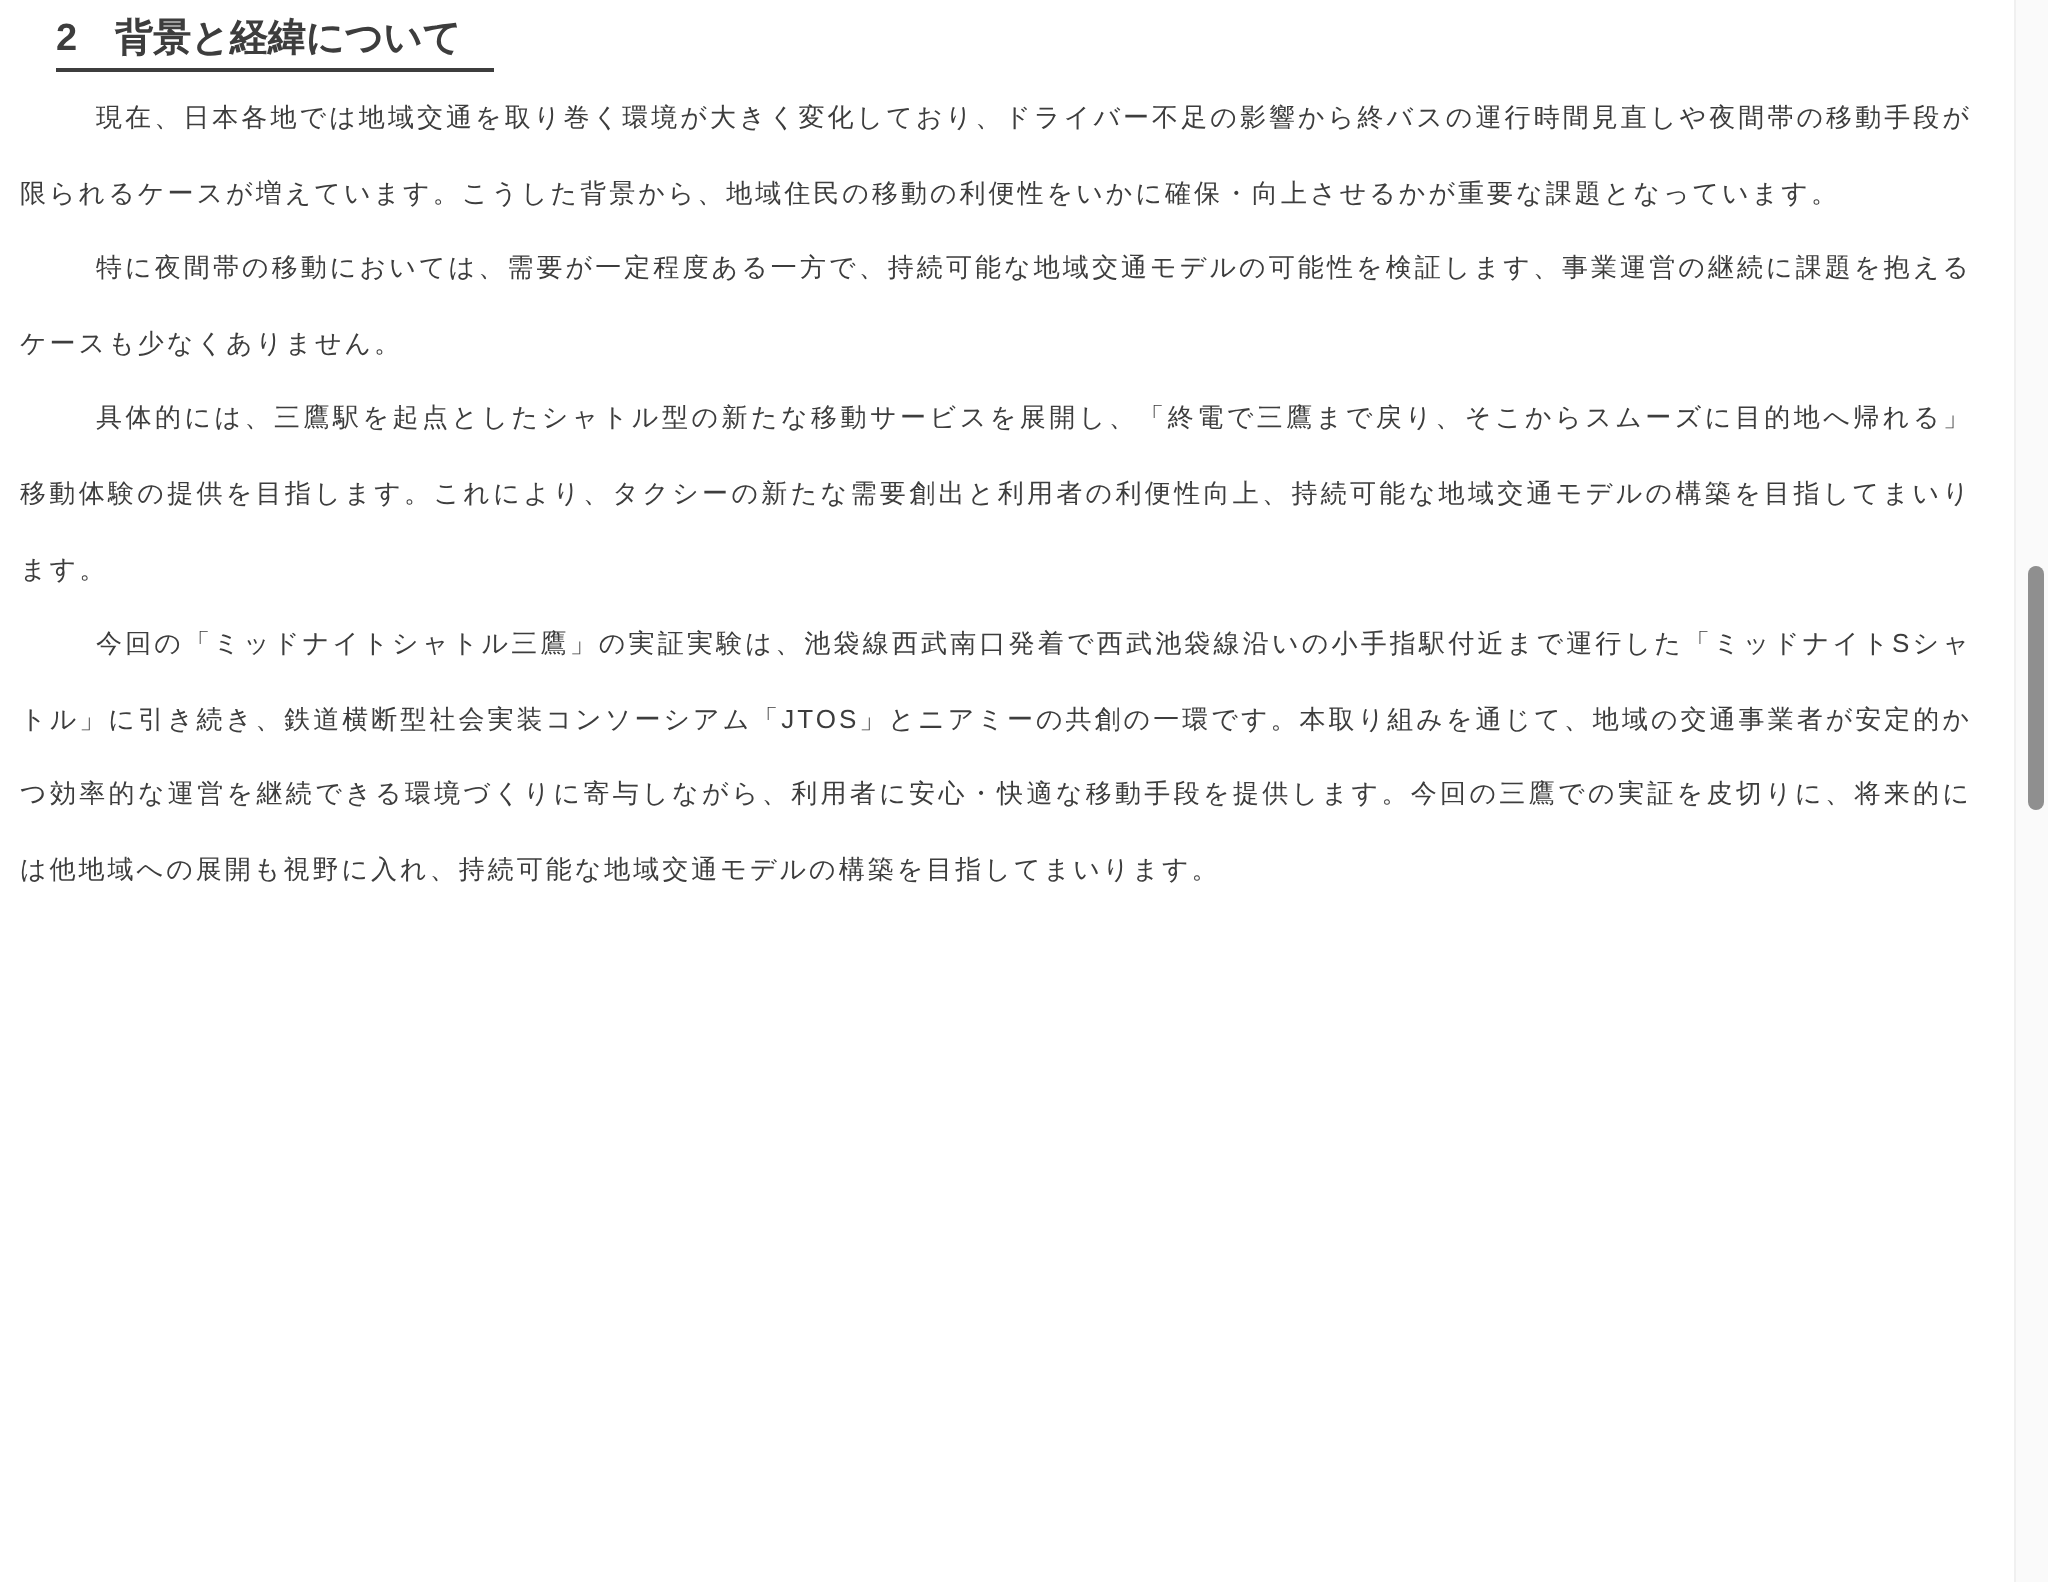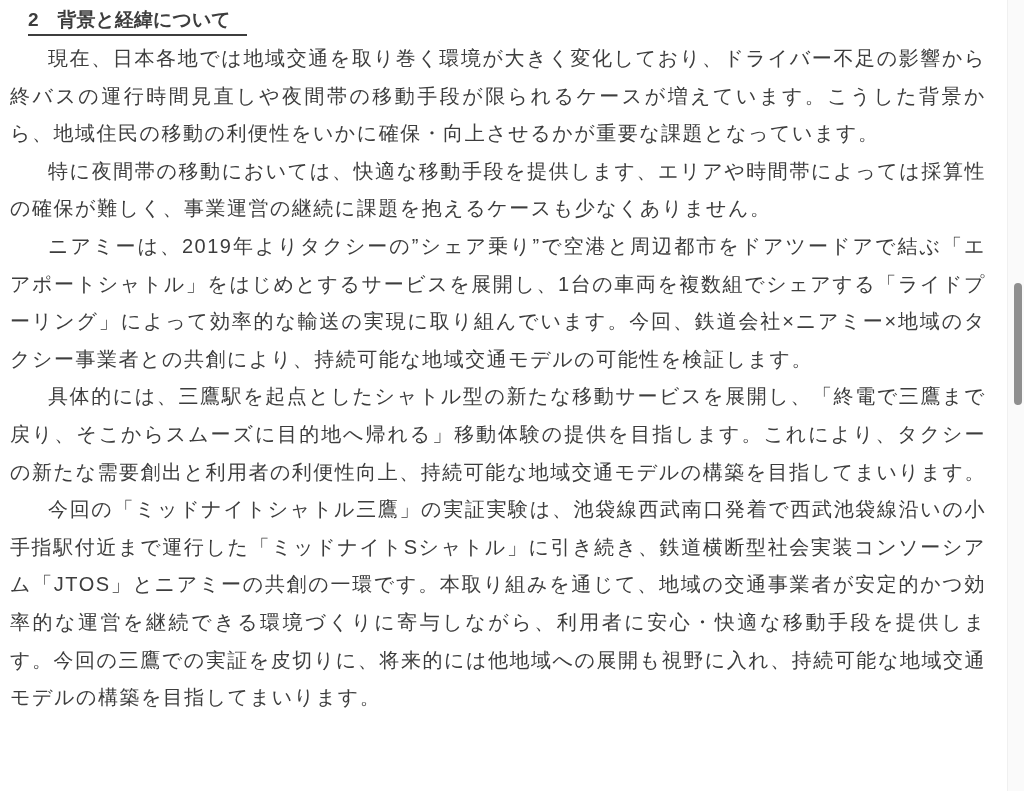--- a/index.html
+++ b/index.html
@@ -32,21 +32,21 @@
     color: #3d3d3d;
   }
   h2.section-heading .underlined {
     display: inline-block;
     border-bottom: 2px solid #3d3d3d;
     padding-right: 16px;
     padding-bottom: 1px;
   }
   .body-text p {
     margin: 0;
-    font-size: 20px;
+    font-size: 13px;
     line-height: 37.6px;
     letter-spacing: 1.5px;
     text-align: justify;
     text-indent: 38px;
     color: #3d3d3d;
   }
   
   .scrollbar-track {
     position: absolute;
     top: 0;
@@ -71,22 +71,21 @@
 
 <div class="page">
 
   <div class="content">
     <h2 class="section-heading">
       <span class="underlined">2　背景と経緯について</span>
     </h2>
 
     <div class="body-text">
       <p>現在、日本各地では地域交通を取り巻く環境が大きく変化しており、ドライバー不足の影響から終バスの運行時間見直しや夜間帯の移動手段が限られるケースが増えています。こうした背景から、地域住民の移動の利便性をいかに確保・向上させるかが重要な課題となっています。</p>
-      <p>特に夜間帯の移動においては、快適な移動手段を提供します、エリアや時間帯によっては採算性の確保が難しく、事業運営の継続に課題を抱えるケースも少なくありません。</p>
-      <p>ニアミーは、2019年よりタクシーの”シェア乗り”で空港と周辺都市をドアツードアで結ぶ「エアポートシャトル」をはじめとするサービスを展開し、1台の車両を複数組でシェアする「ライドプーリング」によって効率的な輸送の実現に取り組んでいます。今回、鉄道会社×ニアミー×地域のタクシー事業者との共創により、持続可能な地域交通モデルの可能性を検証します。</p>
+      <p>特に夜間帯の移動においては、需要が一定程度ある一方で、持続可能な地域交通モデルの可能性を検証します、事業運営の継続に課題を抱えるケースも少なくありません。</p>
       <p>具体的には、三鷹駅を起点としたシャトル型の新たな移動サービスを展開し、「終電で三鷹まで戻り、そこからスムーズに目的地へ帰れる」移動体験の提供を目指します。これにより、タクシーの新たな需要創出と利用者の利便性向上、持続可能な地域交通モデルの構築を目指してまいります。</p>
       <p>今回の「ミッドナイトシャトル三鷹」の実証実験は、池袋線西武南口発着で西武池袋線沿いの小手指駅付近まで運行した「ミッドナイトSシャトル」に引き続き、鉄道横断型社会実装コンソーシアム「JTOS」とニアミーの共創の一環です。本取り組みを通じて、地域の交通事業者が安定的かつ効率的な運営を継続できる環境づくりに寄与しながら、利用者に安心・快適な移動手段を提供します。今回の三鷹での実証を皮切りに、将来的には他地域への展開も視野に入れ、持続可能な地域交通モデルの構築を目指してまいります。</p>
     </div>
   </div>
 
   <div class="scrollbar-track">
     <div class="scrollbar-thumb"></div>
   </div>
 
 </div>

